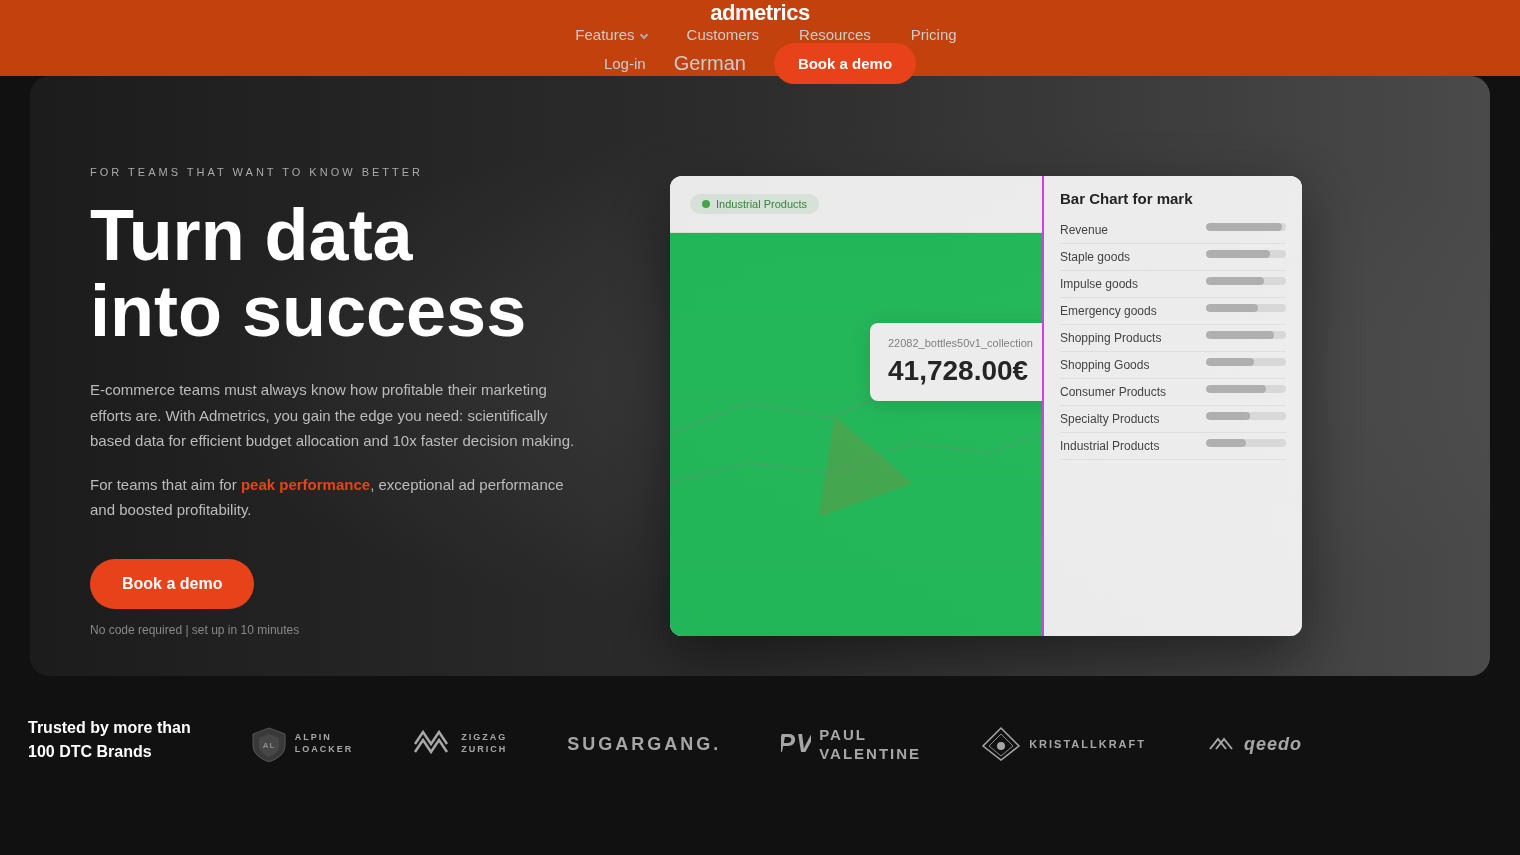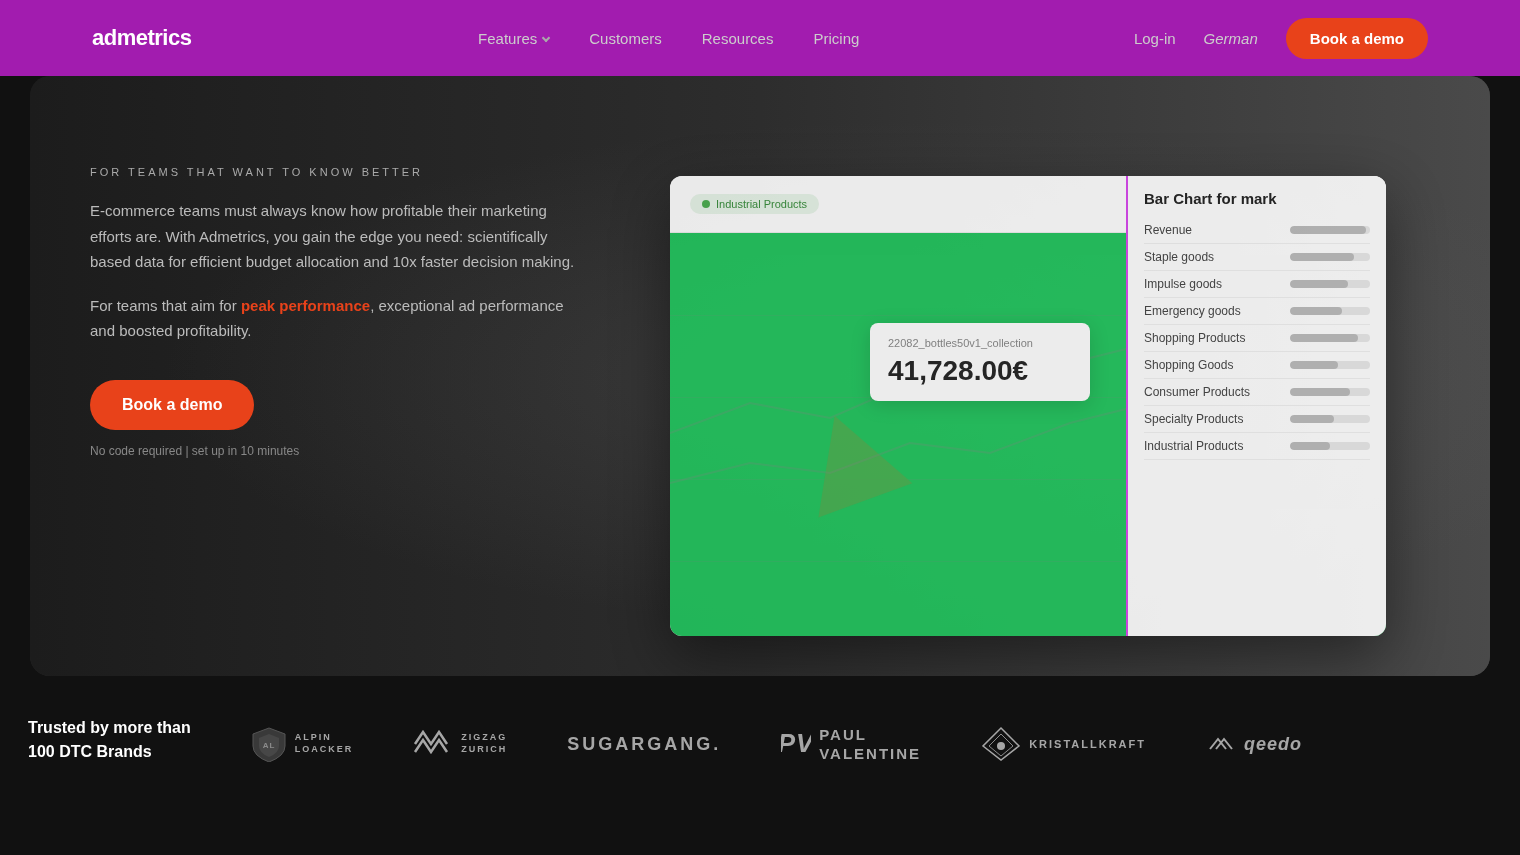--- a/index.html
+++ b/index.html
@@ -1,27 +1,28 @@
 <!DOCTYPE html>
 <html><head>
   <meta charset="utf-8">
   <style>
     * { margin: 0; padding: 0; box-sizing: border-box; }
     body { background: #111; color: #fff; font-family: -apple-system, BlinkMacSystemFont, 'Segoe UI', sans-serif; width: 1520px; min-height: 855px; overflow-x: hidden; }
 
     
     nav {
-      background: #a21caf;
+      background: #c2410c;
       display: flex;
       align-items: center;
       justify-content: space-between;
       padding: 0 92px;
       height: 76px;
       position: relative;
       z-index: 100;
+      flex-direction: column;
     }
     .nav-logo {
       font-size: 22px;
       font-weight: 800;
       color: #fff;
       letter-spacing: -0.5px;
     }
     .nav-center {
       display: flex;
       align-items: center;
@@ -41,23 +42,22 @@
       align-items: center;
       gap: 28px;
     }
     .nav-login {
       color: #ccc;
       font-size: 15px;
       cursor: pointer;
     }
     .nav-lang {
       color: #ccc;
-      font-size: 15px;
+      font-size: 20px;
       cursor: pointer;
-      font-style: italic;
     }
     .btn-demo-nav {
       background: #e8421a;
       color: #fff;
       border: none;
       border-radius: 50px;
       padding: 12px 24px;
       font-size: 15px;
       font-weight: 600;
       cursor: pointer;
@@ -140,21 +140,21 @@
       right: 0;
       top: 60px;
       width: 900px;
       height: 550px;
       z-index: 5;
     }
     .dashboard-card {
       position: absolute;
       left: 80px;
       top: 40px;
-      width: 716px;
+      width: 632px;
       height: 460px;
       background: #f5f5f5;
       border-radius: 12px;
       overflow: hidden;
       box-shadow: 0 20px 60px rgba(0,0,0,0.5);
       opacity: 0.9;
     }
     .dashboard-card-header {
       background: #fff;
       padding: 14px 20px;
@@ -232,21 +232,20 @@
       overflow: hidden;
     }
     .legend-title {
       font-size: 15px;
       font-weight: 700;
       color: #222;
       margin-bottom: 10px;
     }
     .legend-item {
       display: flex;
-      align-items: center;
       justify-content: space-between;
       padding: 6px 0;
       border-bottom: 1px solid #f0f0f0;
     }
     .legend-label { font-size: 12px; color: #444; }
     .legend-bar-wrap { width: 80px; height: 8px; background: #e8e8e8; border-radius: 4px; overflow: hidden; }
     .legend-bar { height: 100%; background: #bbb; border-radius: 4px; }
 
     
     .trusted-section {
@@ -317,20 +316,24 @@
     <span class="nav-lang">German</span>
     <button class="btn-demo-nav">Book a demo</button>
   </div>
 </nav>
 
 <section class="hero">
   <div class="hero-bg"></div>
 
   <div class="hero-content">
     <p class="hero-eyebrow">FOR TEAMS THAT WANT TO KNOW BETTER</p>
+    <h1 class="hero-title">
+      <span>Turn data</span><br>
+      <span>into success</span>
+    </h1>
     <p class="hero-desc">E-commerce teams must always know how profitable their marketing efforts are. With Admetrics, you gain the edge you need: scientifically based data for efficient budget allocation and 10x faster decision making.</p>
     <p class="hero-desc-2">
       <span>For teams that aim for </span><span class="highlight">peak performance</span><span>, exceptional ad performance and boosted profitability.</span>
     </p>
     <button class="btn-demo-hero">Book a demo</button>
     <p class="hero-note">No code required | set up in 10 minutes</p>
   </div>
 
   <div class="hero-visual">
     <div class="dashboard-card">

